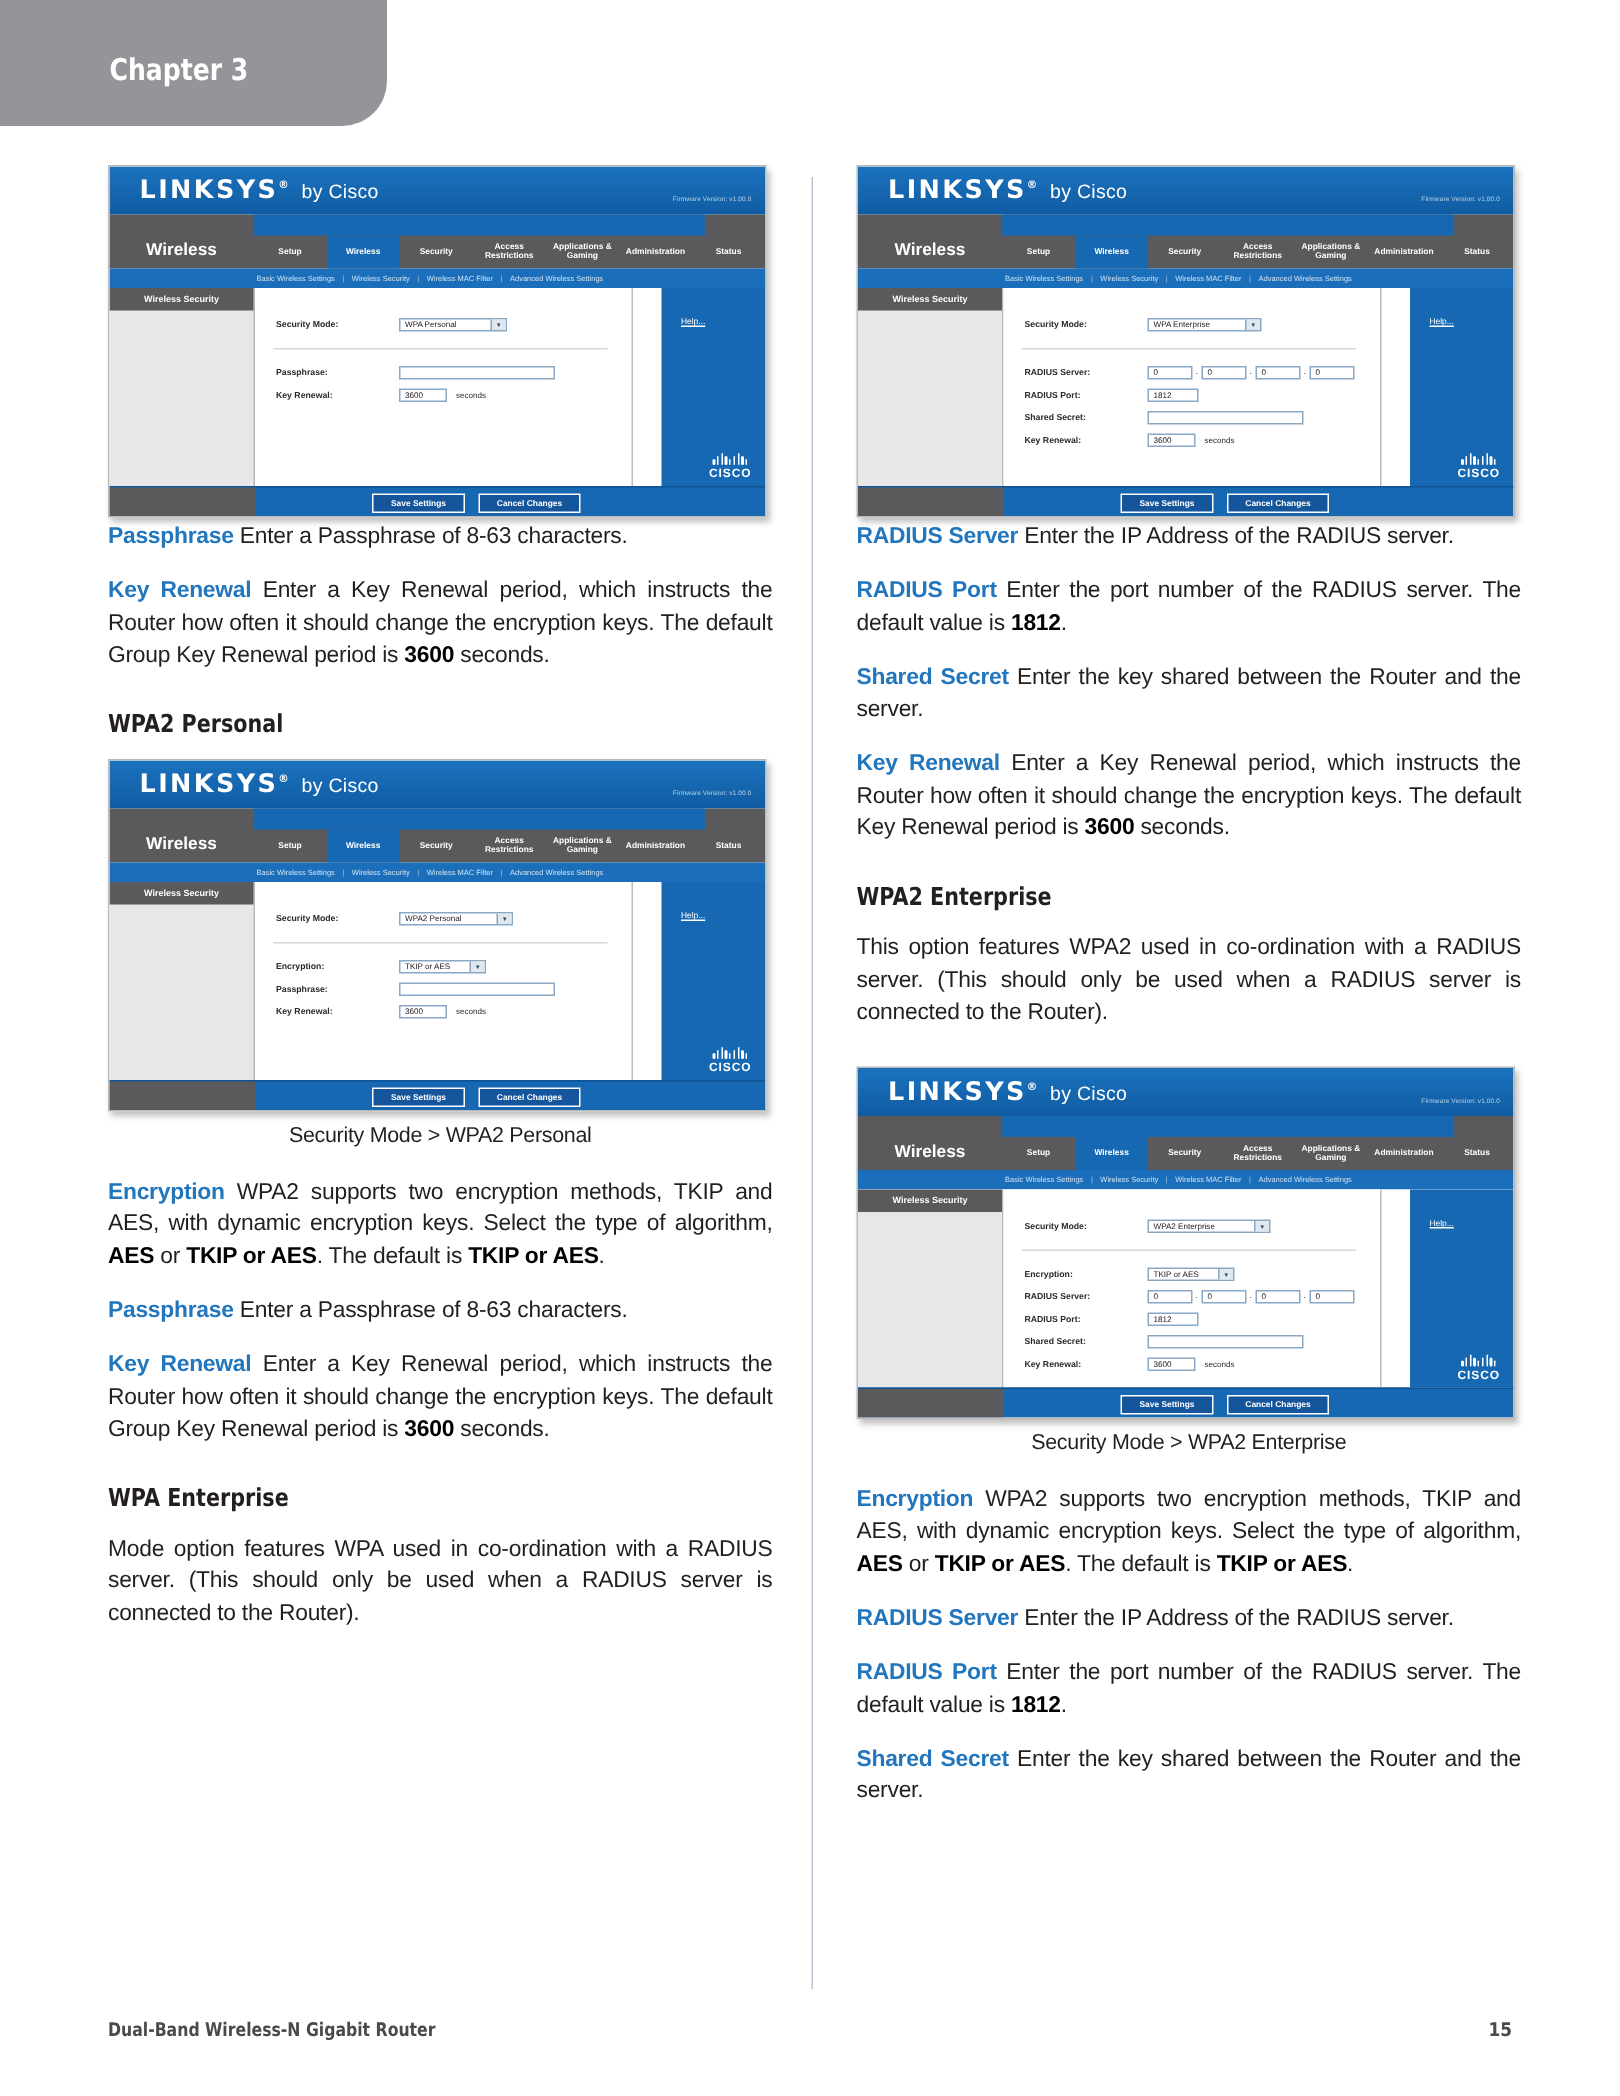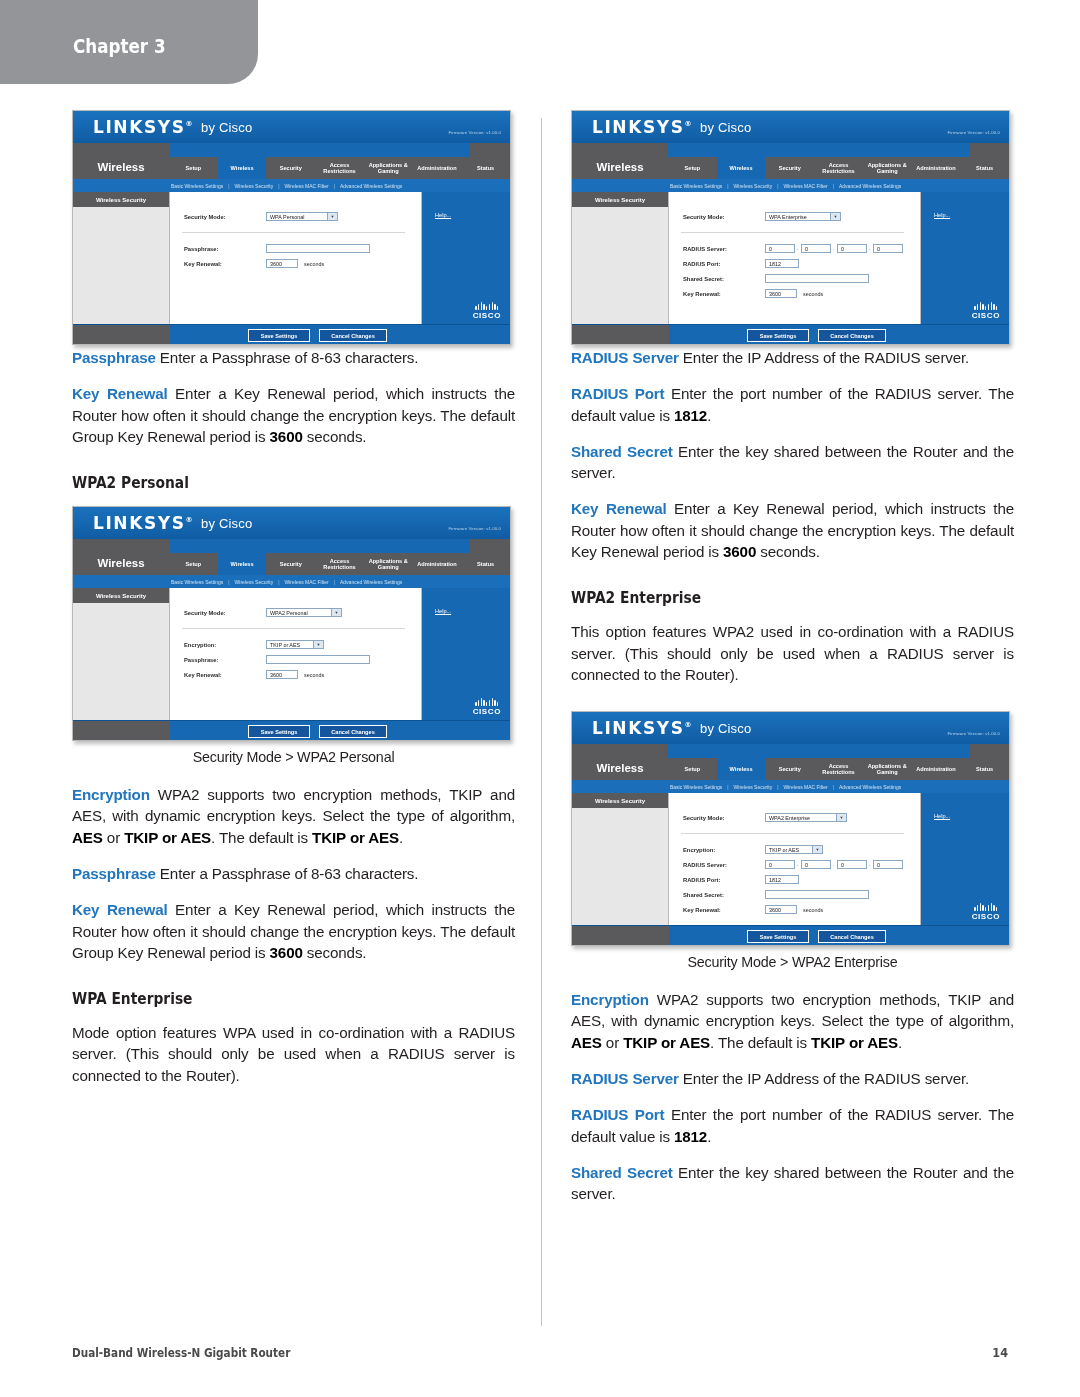--- a/index.html
+++ b/index.html
@@ -146,21 +146,21 @@
   .side-title{
     position:absolute;left:0;top:0;width:96px;height:15px;background:#5a5a5c;
     color:#ffffff;font-size:6px;font-weight:bold;
     display:flex;align-items:center;justify-content:center;
   }
   .form-col{
     position:absolute;left:97px;top:0;right:88px;height:132px;background:#ffffff;
     border-right:1px solid #bcbcbc;
   }
   .help-col{
-    position:absolute;right:0;top:0;width:88px;height:132px;
+    position:absolute;right:0;top:0;width:69px;height:132px;
     background:#1668b3;
   }
   .help-link{
     position:absolute;left:13px;top:20px;color:#ffffff;font-size:5.6px;
     text-decoration:underline;
   }
   .cisco-logo{
     position:absolute;right:9px;bottom:4px;text-align:center;
   }
   .cisco-bars{
@@ -576,14 +576,14 @@
 
   <p class="body"><span class="term">RADIUS Server</span><span> Enter the IP Address of the RADIUS server.</span></p>
 
   <p class="body"><span class="term">RADIUS Port</span><span>  Enter the port number of the RADIUS server. The default value is </span><span class="bld">1812</span><span>.</span></p>
 
   <p class="body"><span class="term">Shared Secret</span><span>  Enter the key shared between the Router and the server.</span></p>
 </div>
 
 <div class="page-footer">
   <div class="footer-prod">Dual-Band Wireless-N Gigabit Router</div>
-  <div class="footer-page">14</div>
+  <div class="footer-page">15</div>
 </div>
 
 </body></html>

